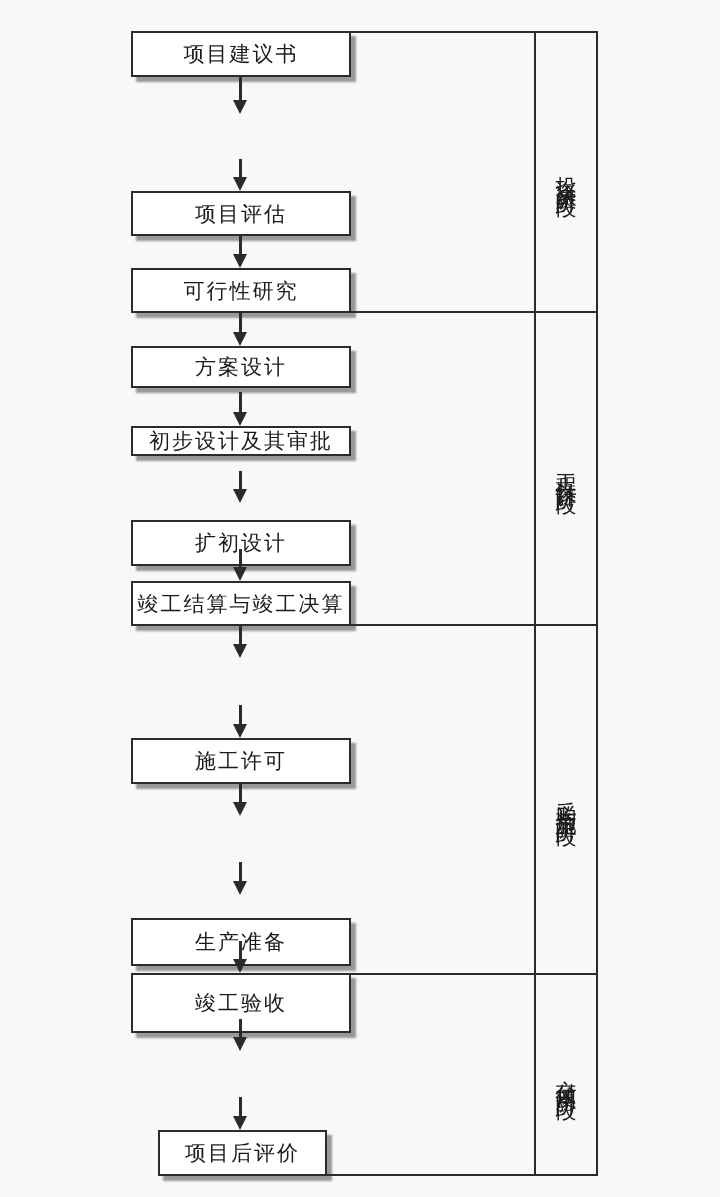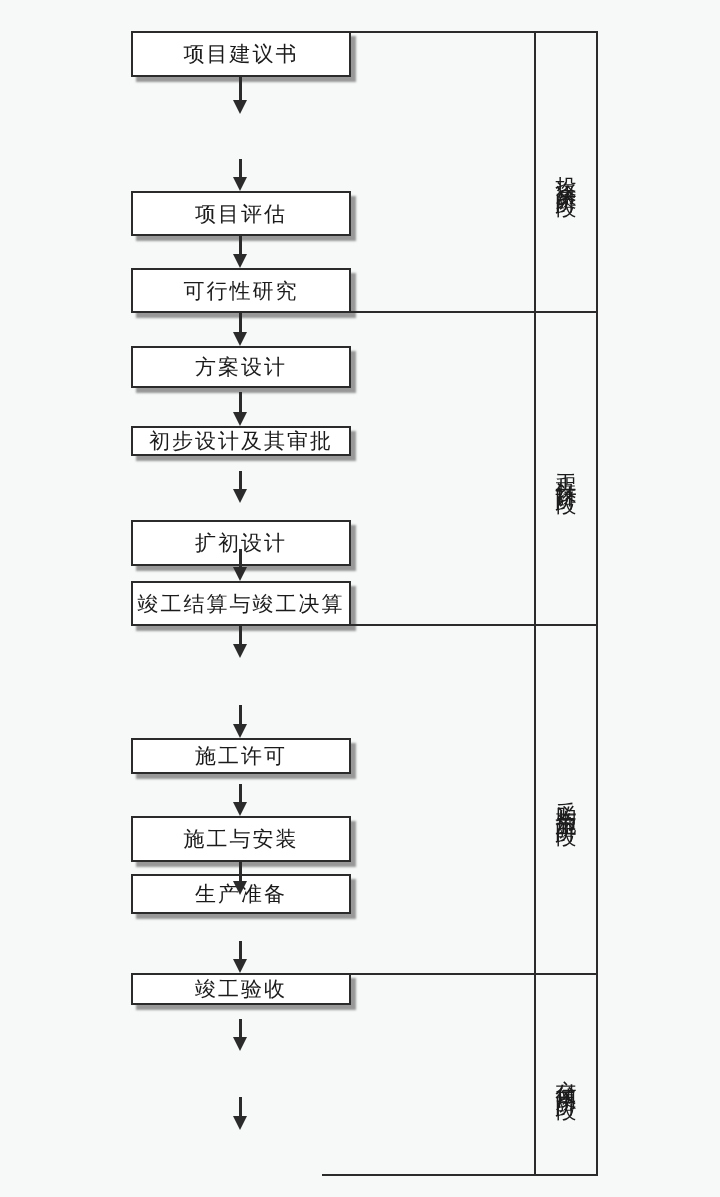--- a/index.html
+++ b/index.html
@@ -67,31 +67,31 @@
     </div>
   <div class="fbox" style="top:418px;height:30px">
       <span>初步设计及其审批</span>
     </div>
   <div class="fbox" style="top:512px;height:46px">
       <span>扩初设计</span>
     </div>
   <div class="fbox" style="top:573px;height:45px">
       <span>竣工结算与竣工决算</span>
     </div>
-  <div class="fbox" style="top:730px;height:36px">
+  <div class="fbox" style="top:730px;height:46px">
       <span>施工许可</span>
     </div>
-  <div class="fbox" style="top:808px;height:46px">
-      <span>施工与安装</span>
-    </div>
-  <div class="fbox" style="top:866px;height:40px">
+  <div class="fbox" style="top:910px;height:48px">
       <span>生产准备</span>
     </div>
-  <div class="fbox" style="top:965px;height:32px">
+  <div class="fbox" style="top:965px;height:60px">
       <span>竣工验收</span>
+    </div>
+  <div class="fbox" style="top:1122px;height:46px;left:158px;width:169px">
+      <span>项目后评价</span>
     </div>
 
   <div class="arrow" style="top:69px;height:37px"></div>
   <div class="arrow" style="top:151px;height:32px"></div>
   <div class="arrow" style="top:228px;height:32px"></div>
   <div class="arrow" style="top:305px;height:33px"></div>
   <div class="arrow" style="top:384px;height:34px"></div>
   <div class="arrow" style="top:463px;height:32px"></div>
   <div class="arrow" style="top:541px;height:32px"></div>
   <div class="arrow" style="top:618px;height:32px"></div>

